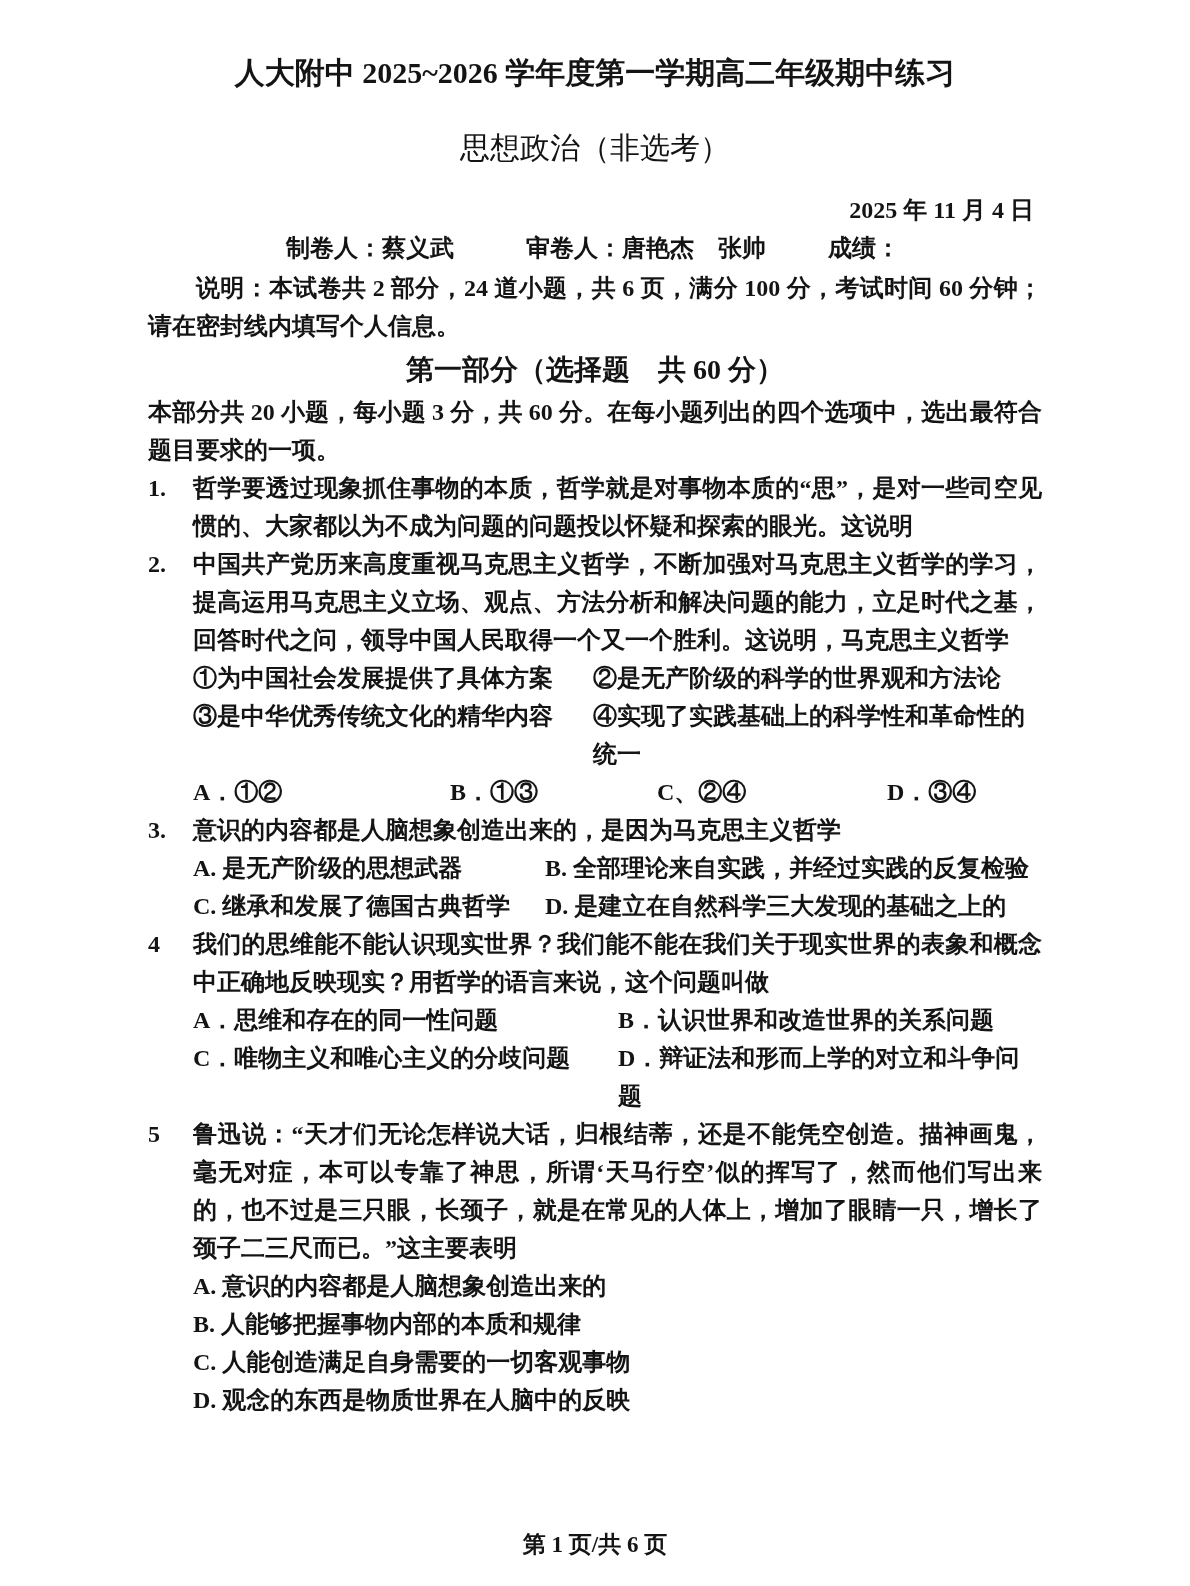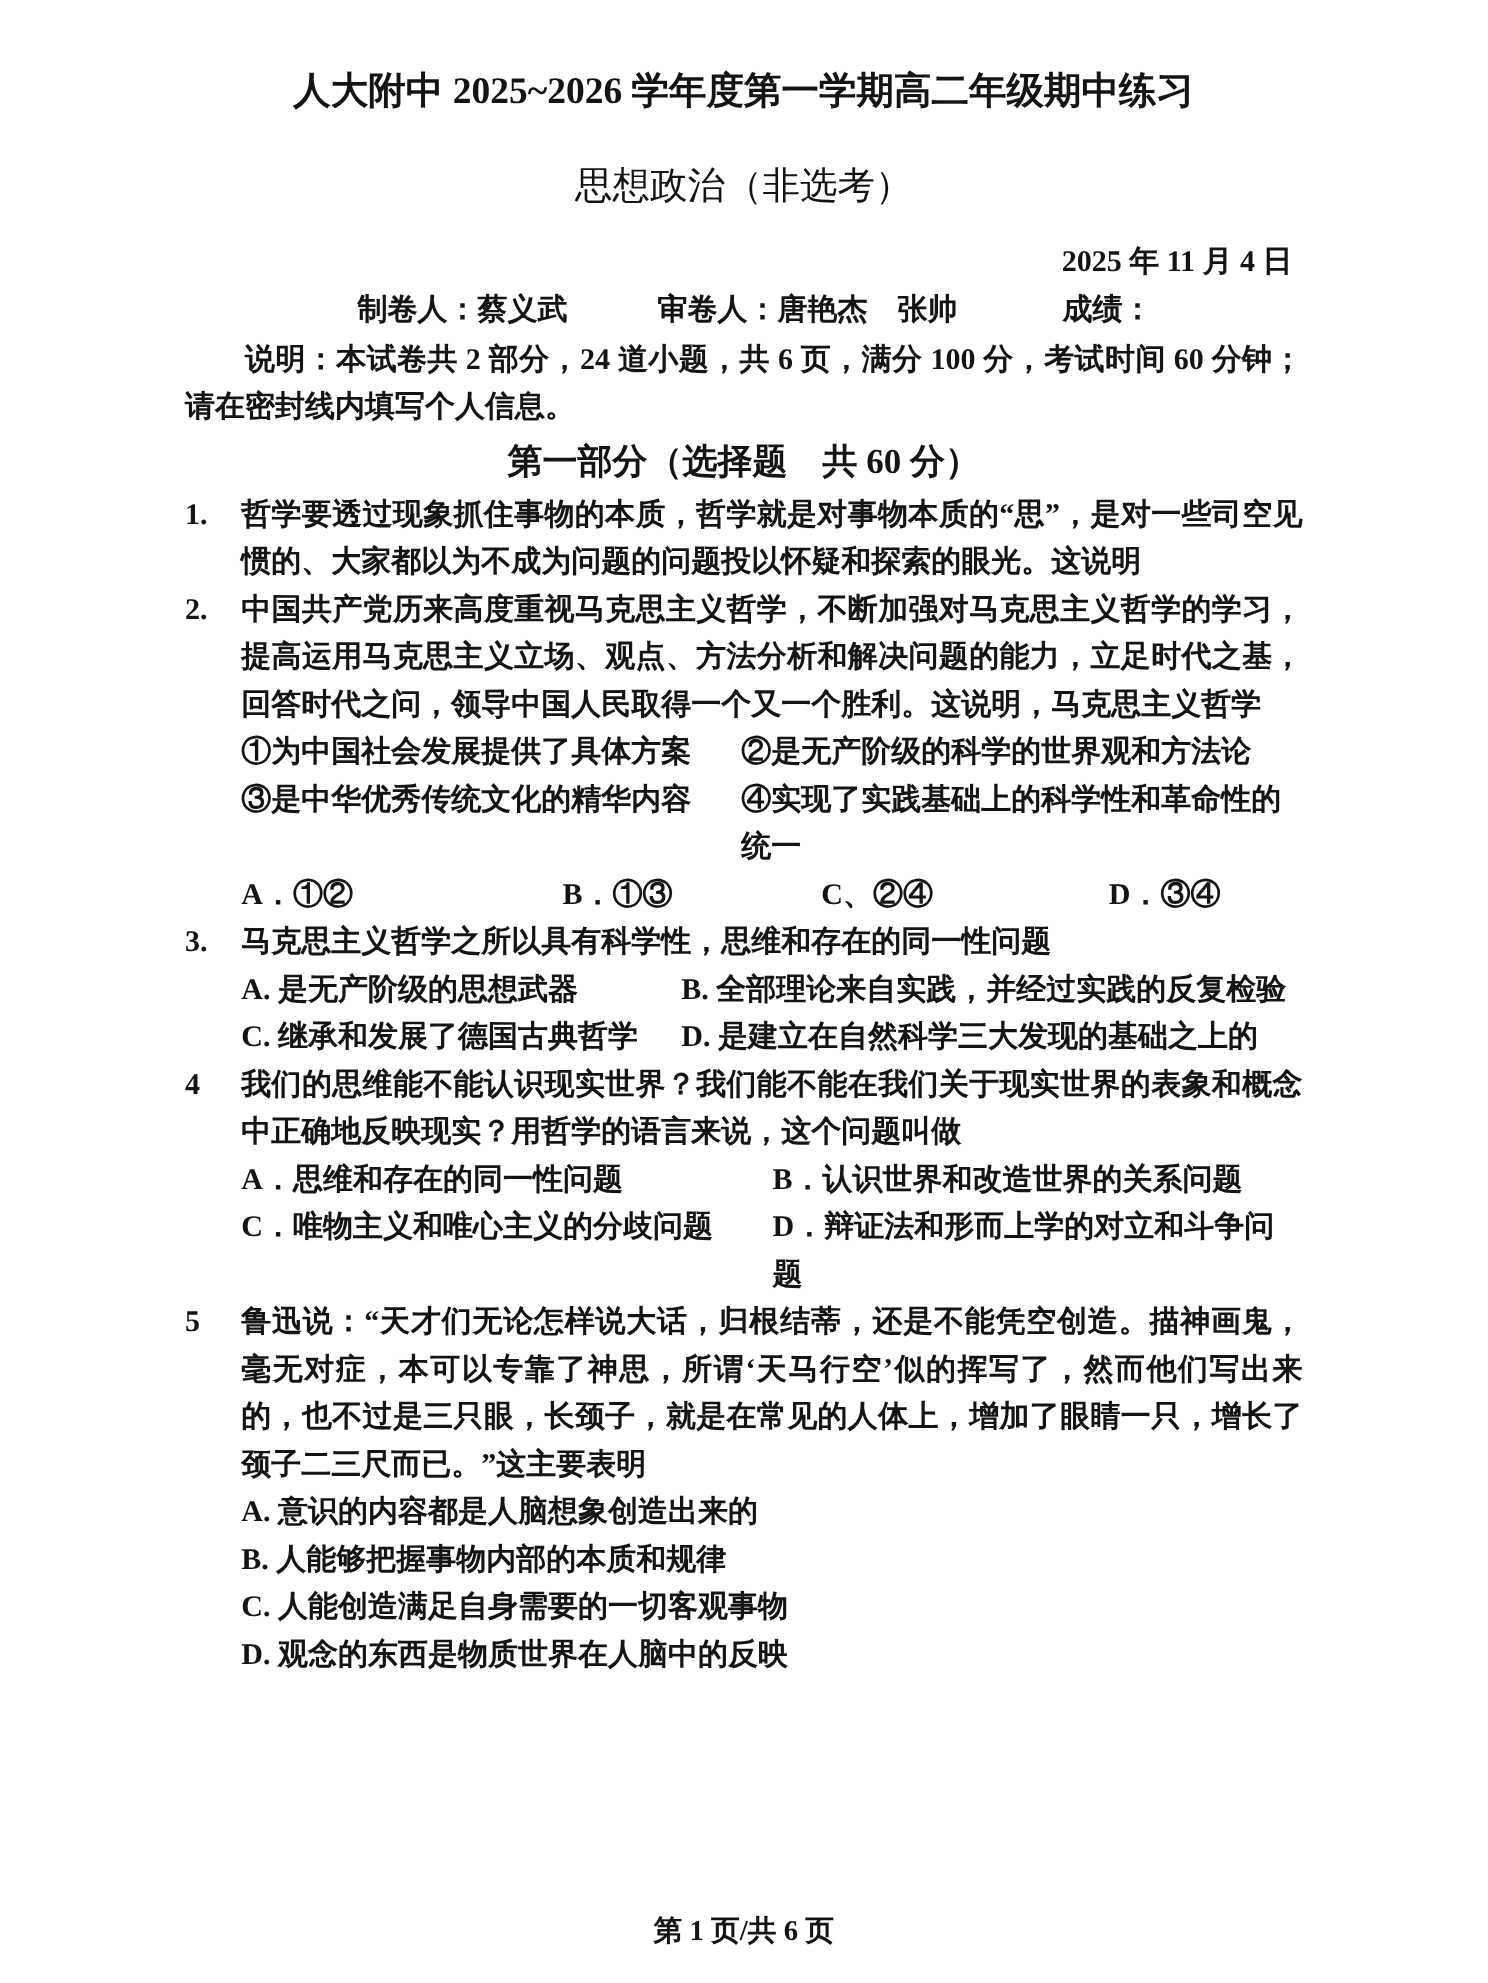--- a/index.html
+++ b/index.html
@@ -41,21 +41,21 @@
     padding-right: 8px;
   }
   .meta-row {
     display: flex;
     font-size: 24px;
     font-weight: 700;
     line-height: 38px;
     padding-left: 138px;
   }
   .meta-reviewer { margin-left: 72px; }
-  .meta-score   { margin-left: 84px; }
+  .meta-score   { margin-left: 62px; }
   .notice {
     font-size: 24px;
     line-height: 38px;
     text-indent: 2em;
     text-align: justify;
     margin-top: 2px;
   }
   .section-heading {
     text-align: center;
     font-size: 28px;
@@ -117,20 +117,21 @@
   <div class="meta-row">
     <span class="meta-maker">制卷人：蔡义武</span>
     <span class="meta-reviewer">审卷人：唐艳杰　张帅</span>
     <span class="meta-score">成绩：</span>
   </div>
 
   <div class="notice">说明：本试卷共 2 部分，24 道小题，共 6 页，满分 100 分，考试时间 60 分钟；请在密封线内填写个人信息。</div>
 
   <div class="section-heading">第一部分（选择题　共 60 分）</div>
 
+  <div class="section-intro">本部分共 20 小题，每小题 3 分，共 60 分。在每小题列出的四个选项中，选出最符合题目要求的一项。</div>
 
   <div class="question">
     <div class="qnum">1.</div>
     <div class="qbody">
       <div class="stem">哲学要透过现象抓住事物的本质，哲学就是对事物本质的“思”，是对一些司空见惯的、大家都以为不成为问题的问题投以怀疑和探索的眼光。这说明</div>
     </div>
   </div>
 
   <div class="question">
     <div class="qnum">2.</div>
@@ -147,21 +148,21 @@
         <div class="opt">B．①③</div>
         <div class="opt">C、②④</div>
         <div class="opt">D．③④</div>
       </div>
     </div>
   </div>
 
   <div class="question">
     <div class="qnum">3.</div>
     <div class="qbody">
-      <div class="stem">马克思主义哲学之所以具有科学性，思维和存在的同一性问题</div>
+      <div class="stem">意识的内容都是人脑想象创造出来的，是因为马克思主义哲学</div>
       <div class="opts-grid-2a">
         <div class="opt">A. 是无产阶级的思想武器</div>
         <div class="opt">B. 全部理论来自实践，并经过实践的反复检验</div>
         <div class="opt">C. 继承和发展了德国古典哲学</div>
         <div class="opt">D. 是建立在自然科学三大发现的基础之上的</div>
       </div>
     </div>
   </div>
 
   <div class="question">

